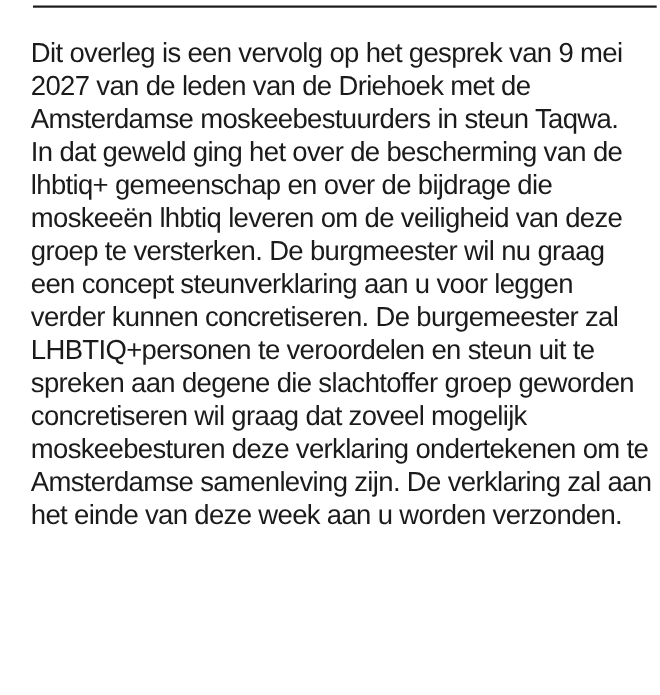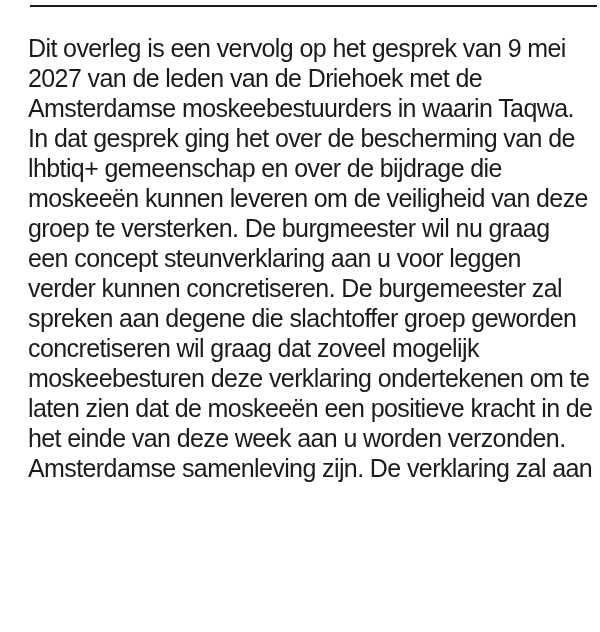--- a/index.html
+++ b/index.html
@@ -40,27 +40,27 @@
   }
 </style>
 </head>
 <body>
 
 <div class="page">
   <div class="top-rule"></div>
   <div class="paragraph">
     <div class="text-line">Dit overleg is een vervolg op het gesprek van 9 mei</div>
     <div class="text-line">2027 van de leden van de Driehoek met de</div>
-    <div class="text-line">Amsterdamse moskeebestuurders in waarin Taqwa.</div>
-    <div class="text-line">In dat gesprek ging het over de bescherming van de</div>
+    <div class="text-line">Amsterdamse moskeebestuurders in steun Taqwa.</div>
+    <div class="text-line">In dat geweld ging het over de bescherming van de</div>
     <div class="text-line">lhbtiq+ gemeenschap en over de bijdrage die</div>
-    <div class="text-line">moskeeën kunnen leveren om de veiligheid van deze</div>
+    <div class="text-line">moskeeën lhbtiq leveren om de veiligheid van deze</div>
     <div class="text-line">groep te versterken. De burgmeester wil nu graag</div>
     <div class="text-line">een concept steunverklaring aan u voor leggen</div>
     <div class="text-line">verder kunnen concretiseren. De burgemeester zal</div>
+    <div class="text-line">LHBTIQ+personen te veroordelen en steun uit te</div>
     <div class="text-line">spreken aan degene die slachtoffer groep geworden</div>
     <div class="text-line">concretiseren wil graag dat zoveel mogelijk</div>
     <div class="text-line">moskeebesturen deze verklaring ondertekenen om te</div>
-    <div class="text-line">laten zien dat de moskeeën een positieve kracht in de</div>
+    <div class="text-line">Amsterdamse samenleving zijn. De verklaring zal aan</div>
     <div class="text-line">het einde van deze week aan u worden verzonden.</div>
-    <div class="text-line">Amsterdamse samenleving zijn. De verklaring zal aan</div>
   </div>
 </div>
 
 </body></html>

